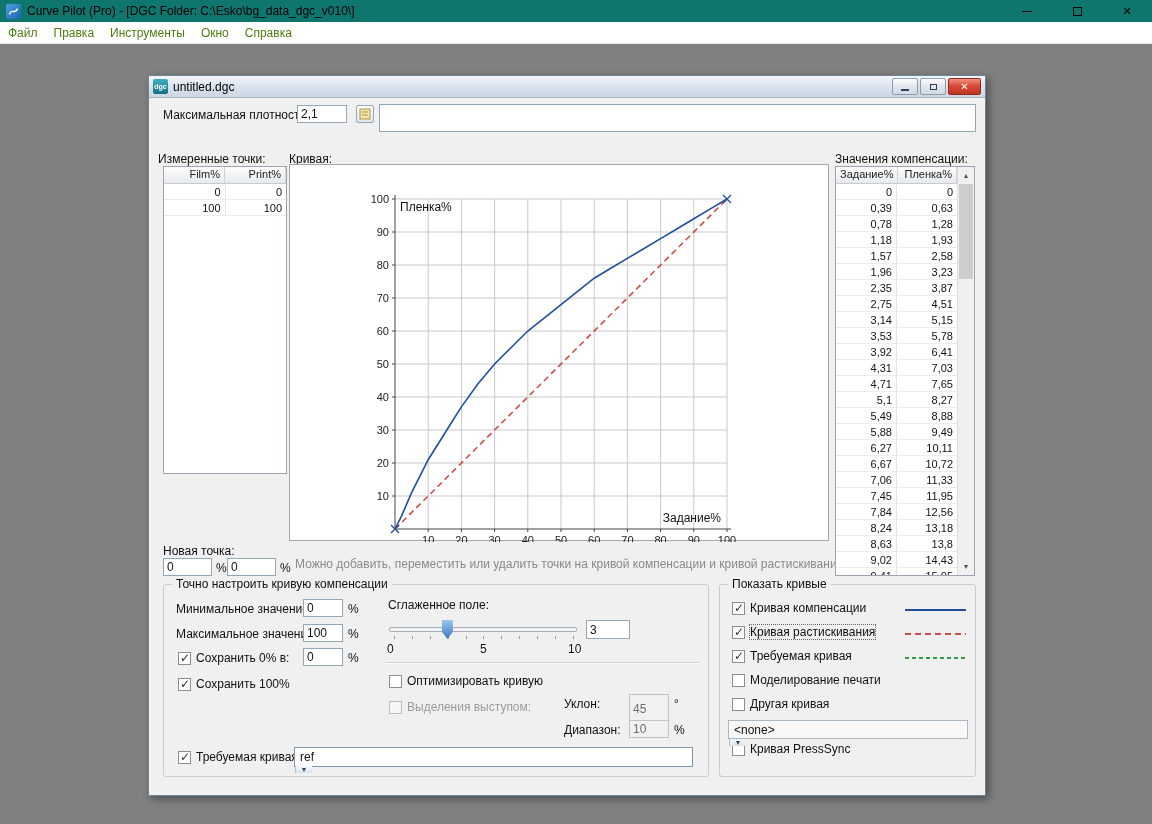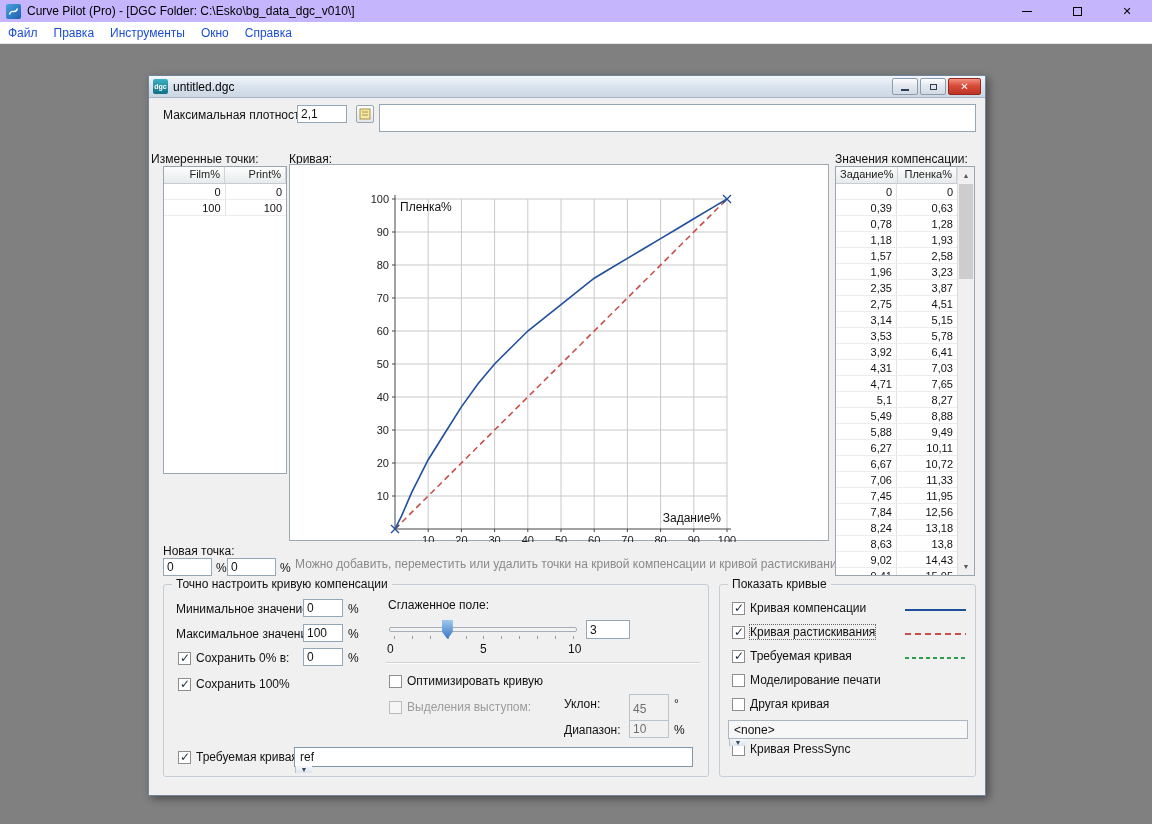--- a/index.html
+++ b/index.html
@@ -1,34 +1,34 @@
 <!DOCTYPE html>
 <html><head>
 <meta charset="utf-8">
 <style>
   * { margin:0; padding:0; box-sizing:border-box; }
   html,body { width:1152px; height:824px; overflow:hidden; background:#808080;
               font-family:"Liberation Sans","DejaVu Sans",sans-serif; font-size:12px; color:#111; }
 
   
-  .titlebar { position:absolute; left:0; top:0; width:1152px; height:22px; background:#c4b5fd;
+  .titlebar { position:absolute; left:0; top:0; width:1152px; height:22px; background:#0f766e;
               display:flex; align-items:center; }
   .app-icon { width:15px; height:15px; margin:0 6px 0 6px; border-radius:2px;
               background:linear-gradient(135deg,#4aa3e0,#1d5fae); display:inline-flex;
               align-items:center; justify-content:center; }
   .title-text { font-size:12px; color:#000; }
   .win-controls { margin-left:auto; display:flex; height:22px; }
   .win-btn { width:50px; height:22px; display:flex; align-items:center; justify-content:center; }
   .glyph-min { width:10px; height:0; border-top:1px solid #000; display:block; }
   .glyph-max { width:9px; height:9px; border:1px solid #000; display:block; }
   .glyph-close { font-size:11px; color:#000; line-height:1; }
 
   .menubar { position:absolute; left:0; top:22px; width:1152px; height:22px; background:#ffffff;
              display:flex; align-items:center; border-bottom:1px solid #e8e8e8; }
-  .menu-item { padding:2px 8px; color:#1d4ed8; }
+  .menu-item { padding:2px 8px; color:#4d7c0f; }
 
   .client { position:absolute; left:0; top:44px; width:1152px; height:780px; background:#808080;border-radius:18px; }
 
   
   .child { position:absolute; left:148px; top:31px; width:838px; height:721px;
            background:#f0f0f0; border:1px solid #6f8499; box-shadow:3px 3px 8px rgba(0,0,0,.4); }
   .child-tb { height:22px; background:linear-gradient(#f3f7fc,#dbe4ef 45%,#ccd7e4);
               border-bottom:1px solid #a7b5c5; display:flex; align-items:center; padding:0 4px; }
   .dgc-icon { width:15px; height:15px; margin-right:5px; border-radius:2px;
               background:linear-gradient(#3fb0c4,#107082); color:#fff; font-size:7px; font-weight:bold;
@@ -156,21 +156,21 @@
       <input class="input" style="left: 148px; top: 7px; width: 50px; height: 18px;" value="2,1">
       <div class="mini-btn" style="left:207px;top:7px">
         <svg width="12" height="12">
             <rect x="1" y="1" width="10" height="10" fill="#f5e6a2" stroke="#a9954f"></rect>
             <line x1="3" y1="4" x2="9" y2="4" stroke="#a9954f"></line>
             <line x1="3" y1="7" x2="9" y2="7" stroke="#a9954f"></line>
           </svg>
       </div>
       <input class="input" style="left: 230px; top: 6px; width: 597px; height: 28px;" value="">
 
-      <span class="label" style="left:2px;top:54px">Измеренные точки:</span>
+      <span class="label" style="left:9px;top:54px">Измеренные точки:</span>
       <div class="tbl" style="left:14px;top:68px;width:124px;height:308px">
         <div class="hdr">
           <div class="hcell">Film%</div>
           <div class="hcell">Print%</div>
         </div>
         <div>
             <div class="trow">
               <div class="tcell">0</div>
               <div class="tcell">0</div>
             </div>

